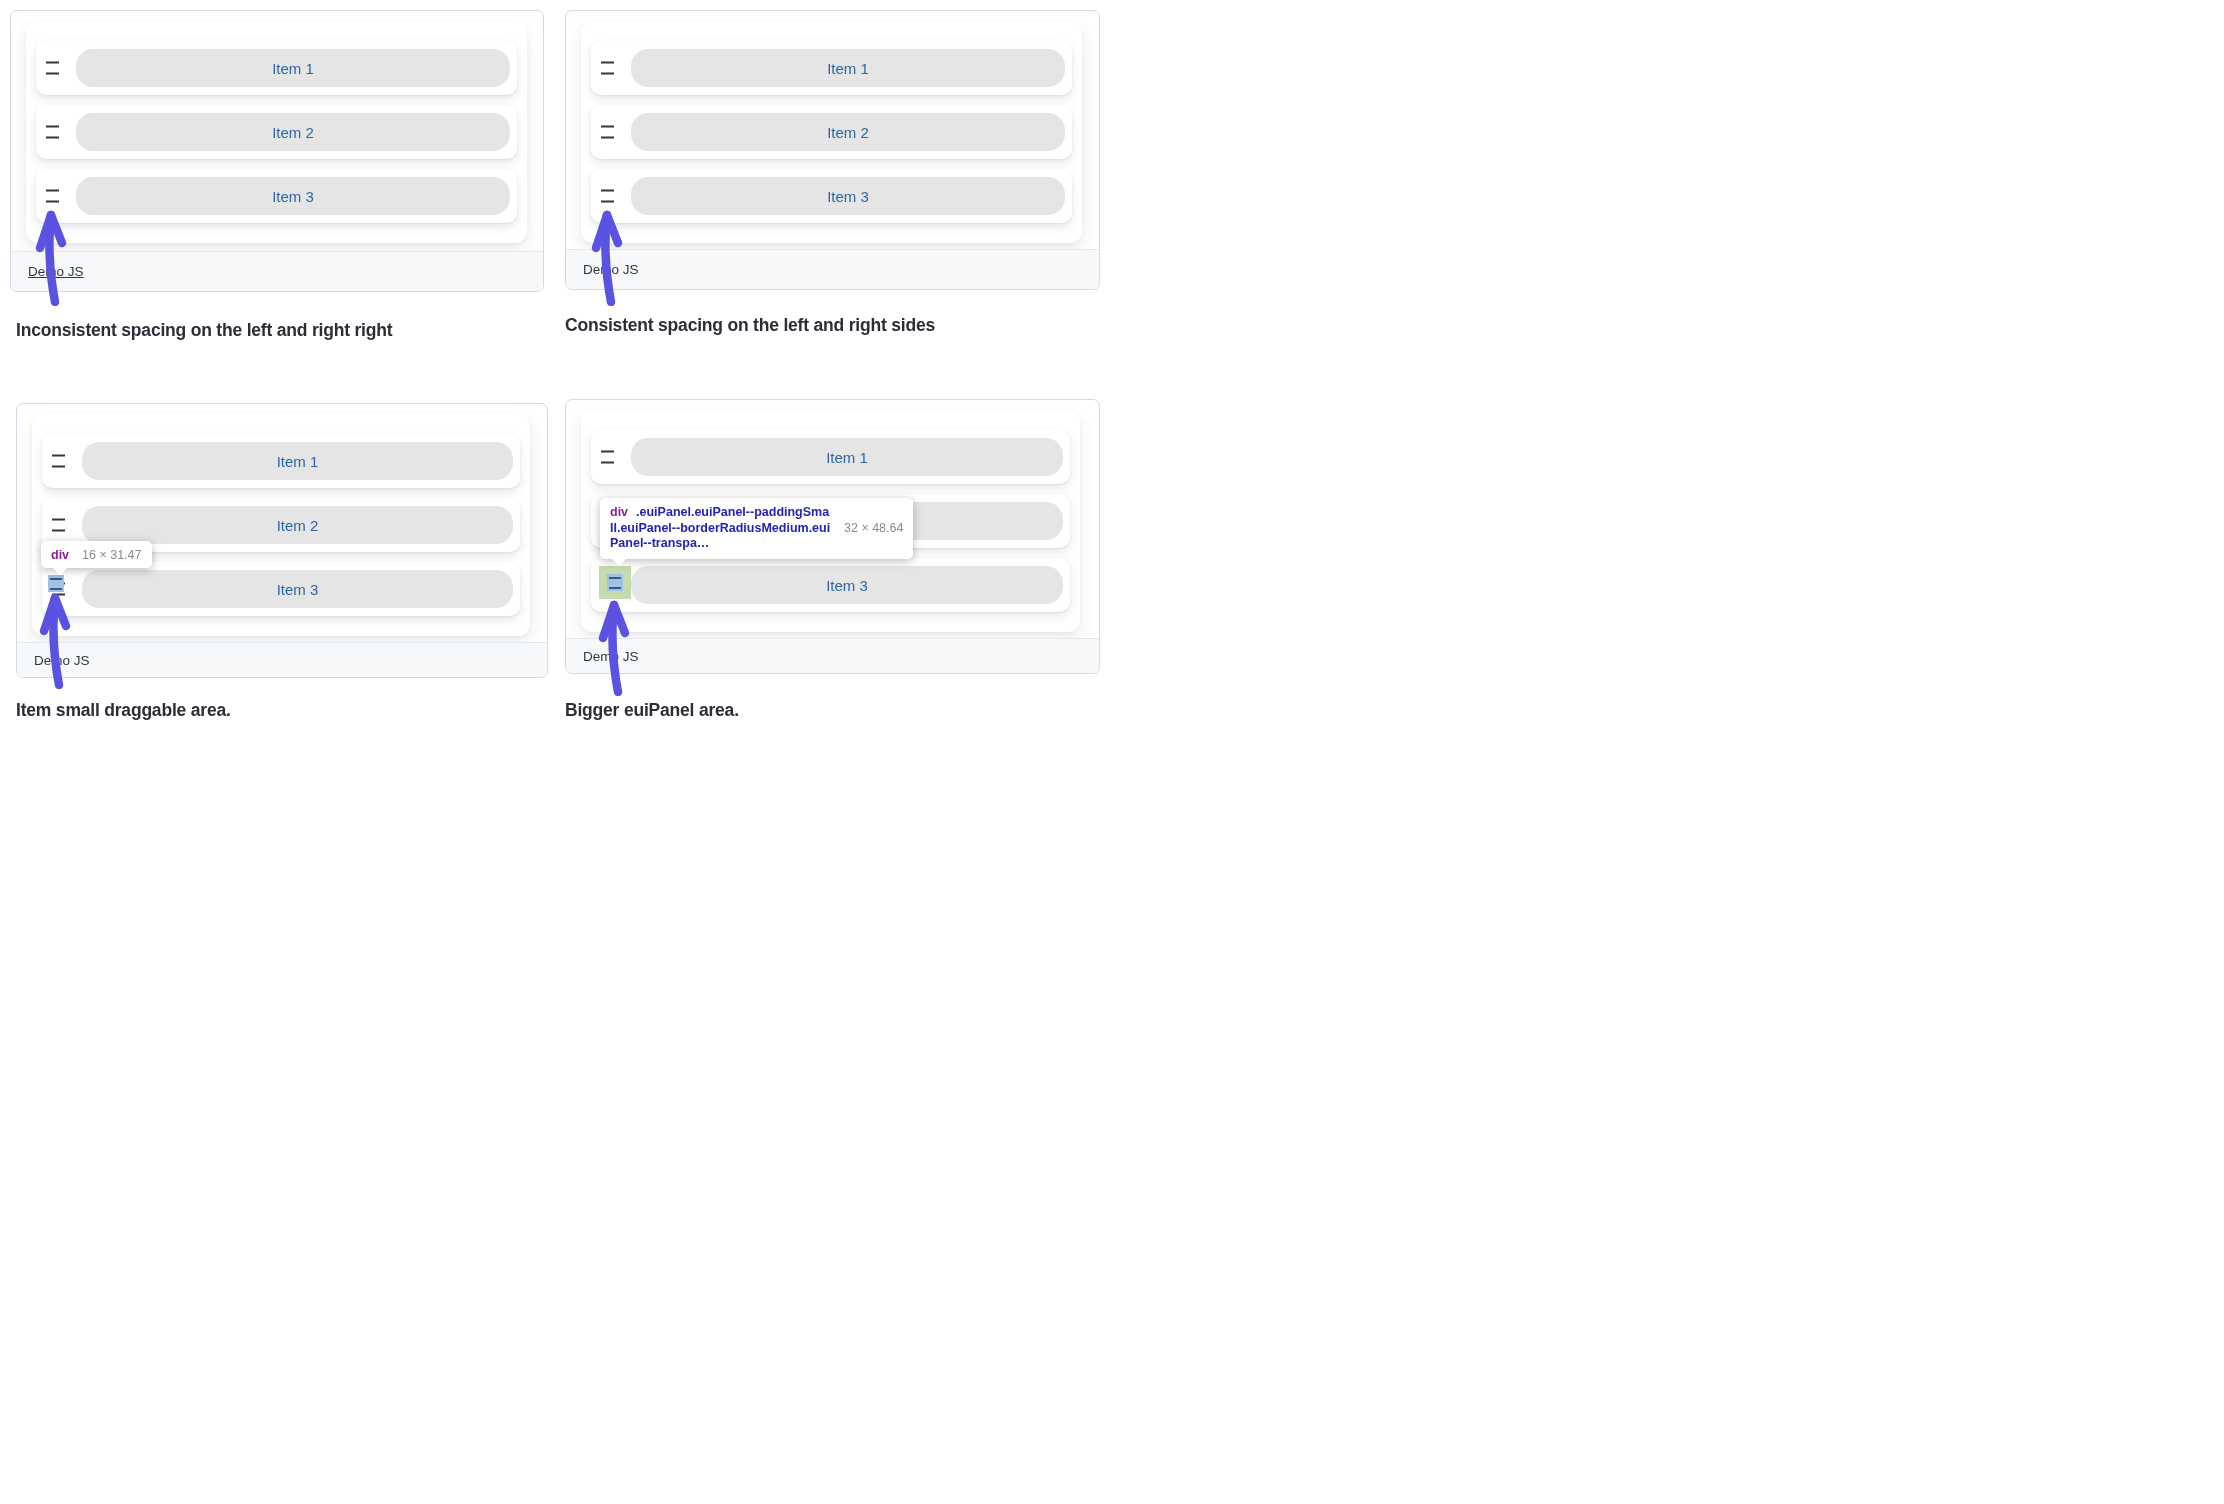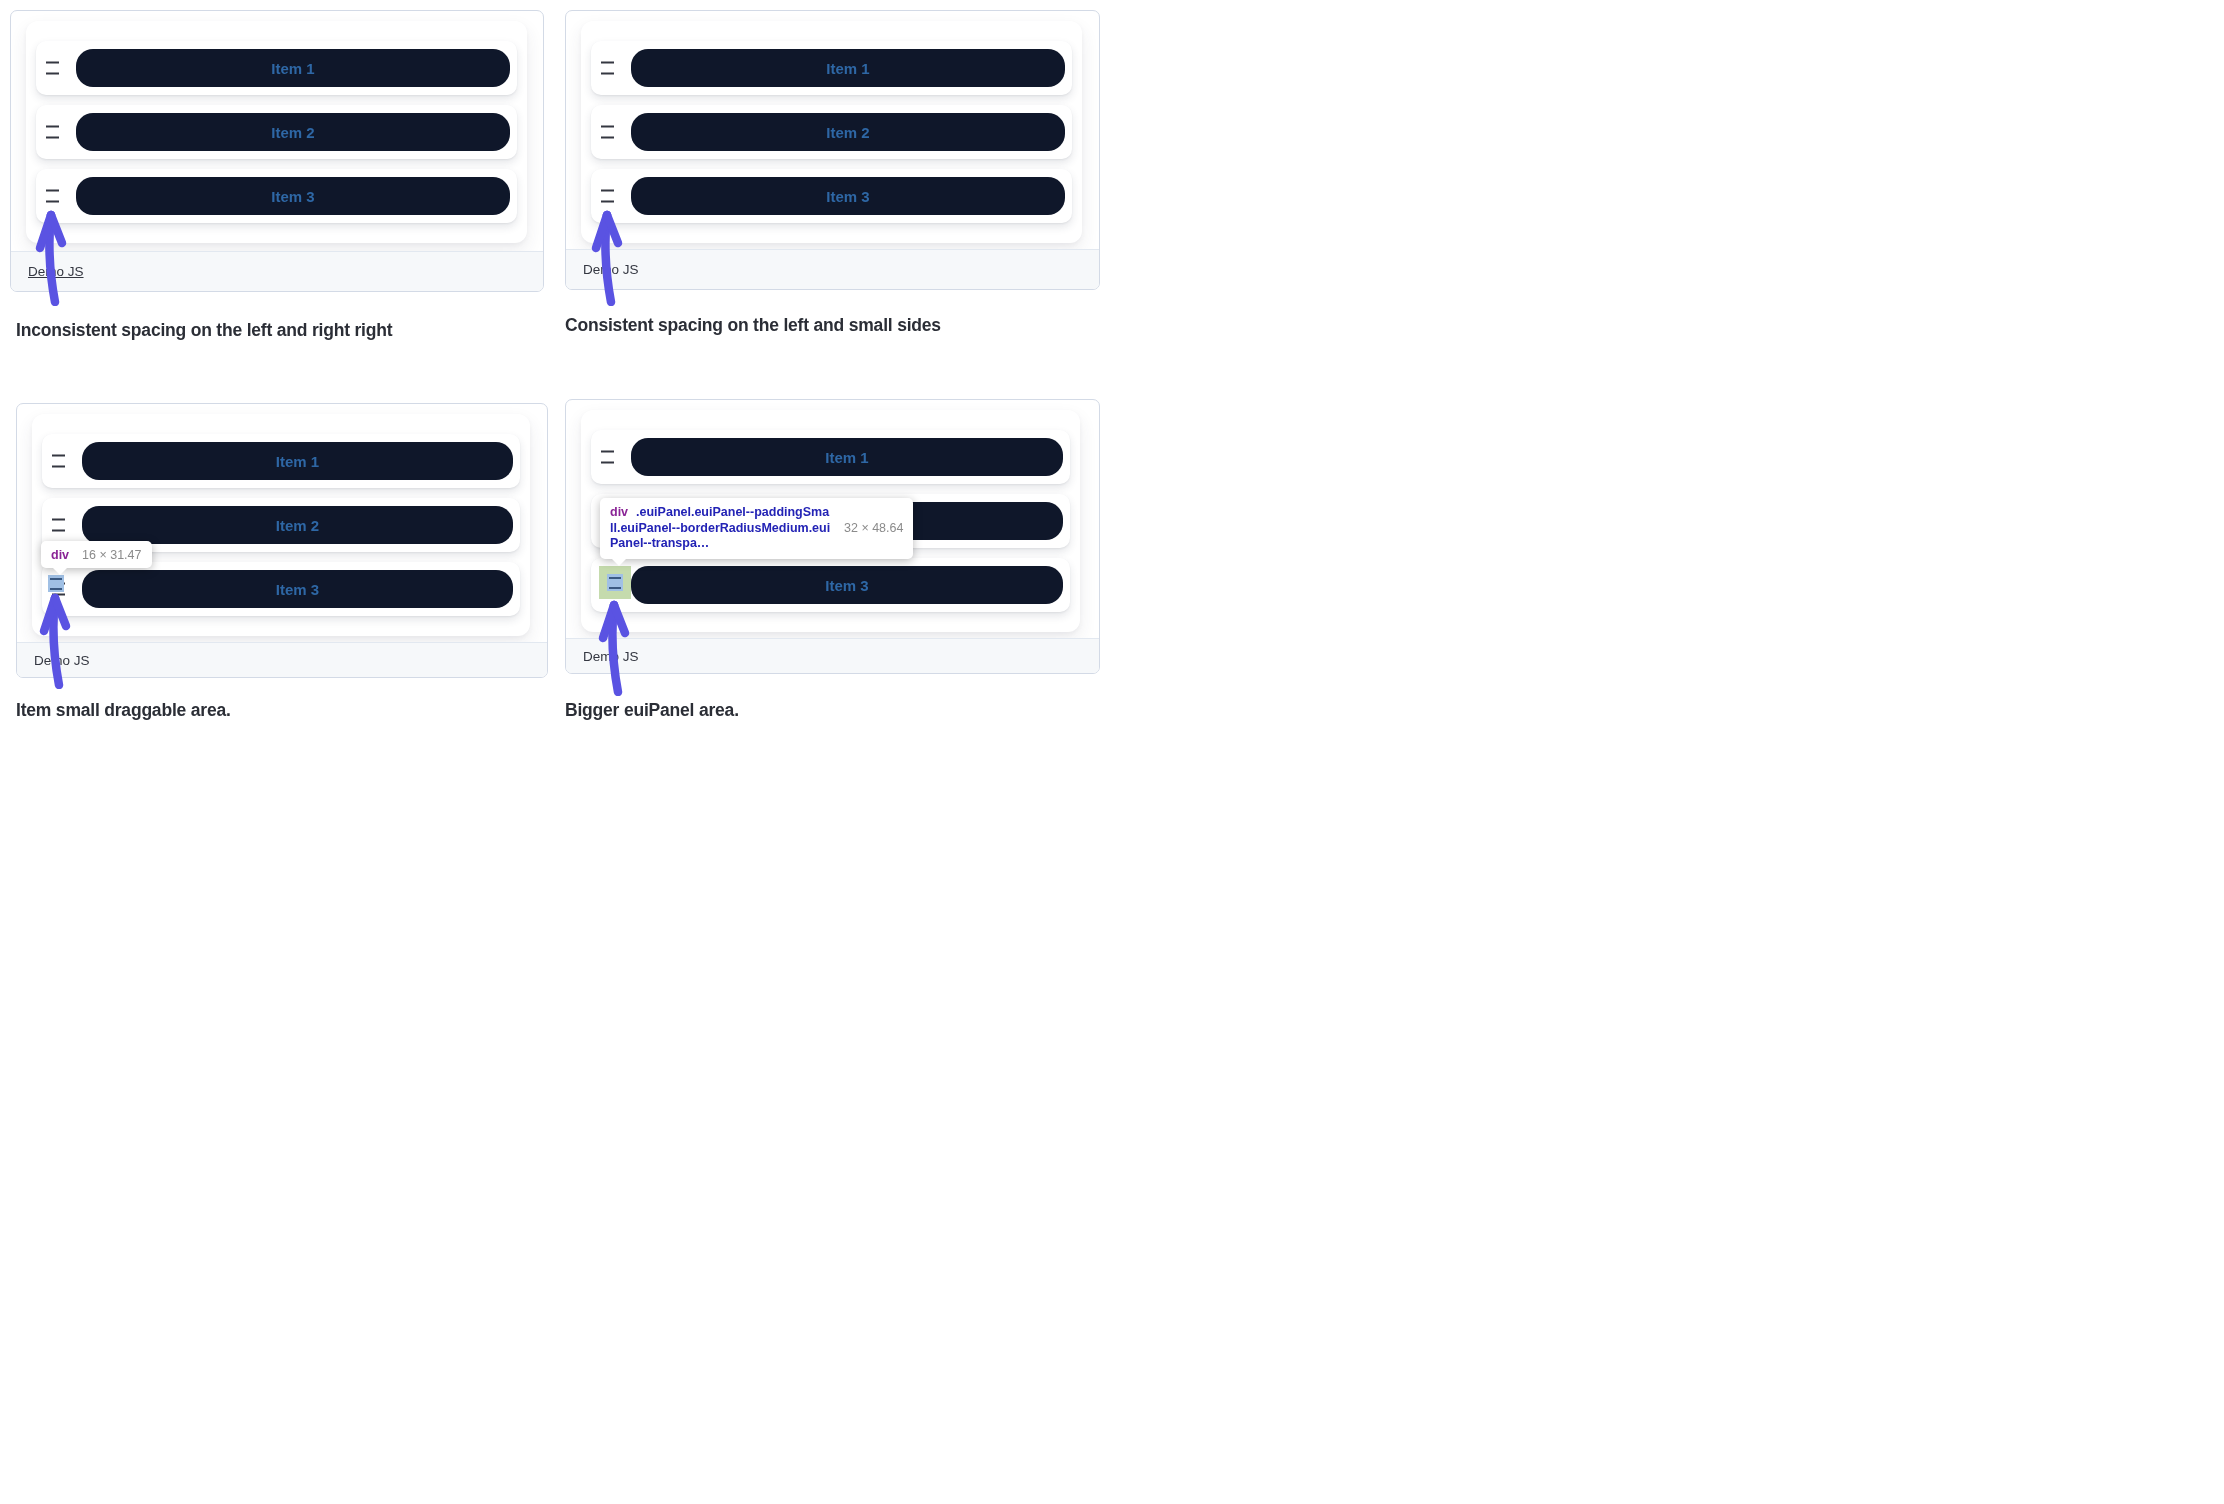--- a/index.html
+++ b/index.html
@@ -32,23 +32,23 @@
   }
   .row.r1 { top:20px; } .row.r2 { top:84px; } .row.r3 { top:148px;text-align:center; }
 
   .grab {
     position:absolute; left:10px; top:50%; transform:translateY(-50%);
     width:13px; height:9px;
     border-top:2.5px solid #343741; border-bottom:2.5px solid #343741;
   }
   .blue {
     position:absolute; left:40px; right:7px; top:8px; bottom:8px;
-    background:#0f172a; border-radius:17px;
+    background:#e5e5e5; border-radius:17px;
     display:flex; align-items:center; justify-content:center;
-    font-size:15px; color:#2e67a5;font-weight:bold;
+    font-size:15px; color:#2e67a5;
   }
 
   .footer {
     position:absolute; left:0; right:0; bottom:0; height:40px;
     background:#f6f8fa; border-top:1px solid #e2e8f0;
     border-radius:0 0 6px 6px;
     display:flex; align-items:center; padding:0 17px; box-sizing:border-box;
   }
   .q3 .footer, .q4 .footer { height:35px; }
   .demo-link { font-size:13.5px; color:#343741; cursor:pointer; }
@@ -232,21 +232,21 @@
       <div class="hl-content">
         <span class="grab-hl"></span>
       </div>
     </div>
     <div class="footer">
       <span class="demo-link">Demo JS</span>
     </div>
   </div>
 
   <div class="caption cap1">Inconsistent spacing on the left and right right</div>
-  <div class="caption cap2">Consistent spacing on the left and small sides</div>
+  <div class="caption cap2">Consistent spacing on the left and right sides</div>
   <div class="caption cap3">Item small draggable area.</div>
   <div class="caption cap4">Bigger euiPanel area.</div>
 
   <svg class="arrow a1" width="40" height="100" viewBox="0 0 40 100">
     <path d="M24,96 C18,64 17,36 20,9"></path>
       <path d="M20,9 L9,42"></path>
       <path d="M20,9 L31,37"></path>
   </svg>
   <svg class="arrow a2" width="40" height="100" viewBox="0 0 40 100">
     <path d="M24,96 C18,64 17,36 20,9"></path>

